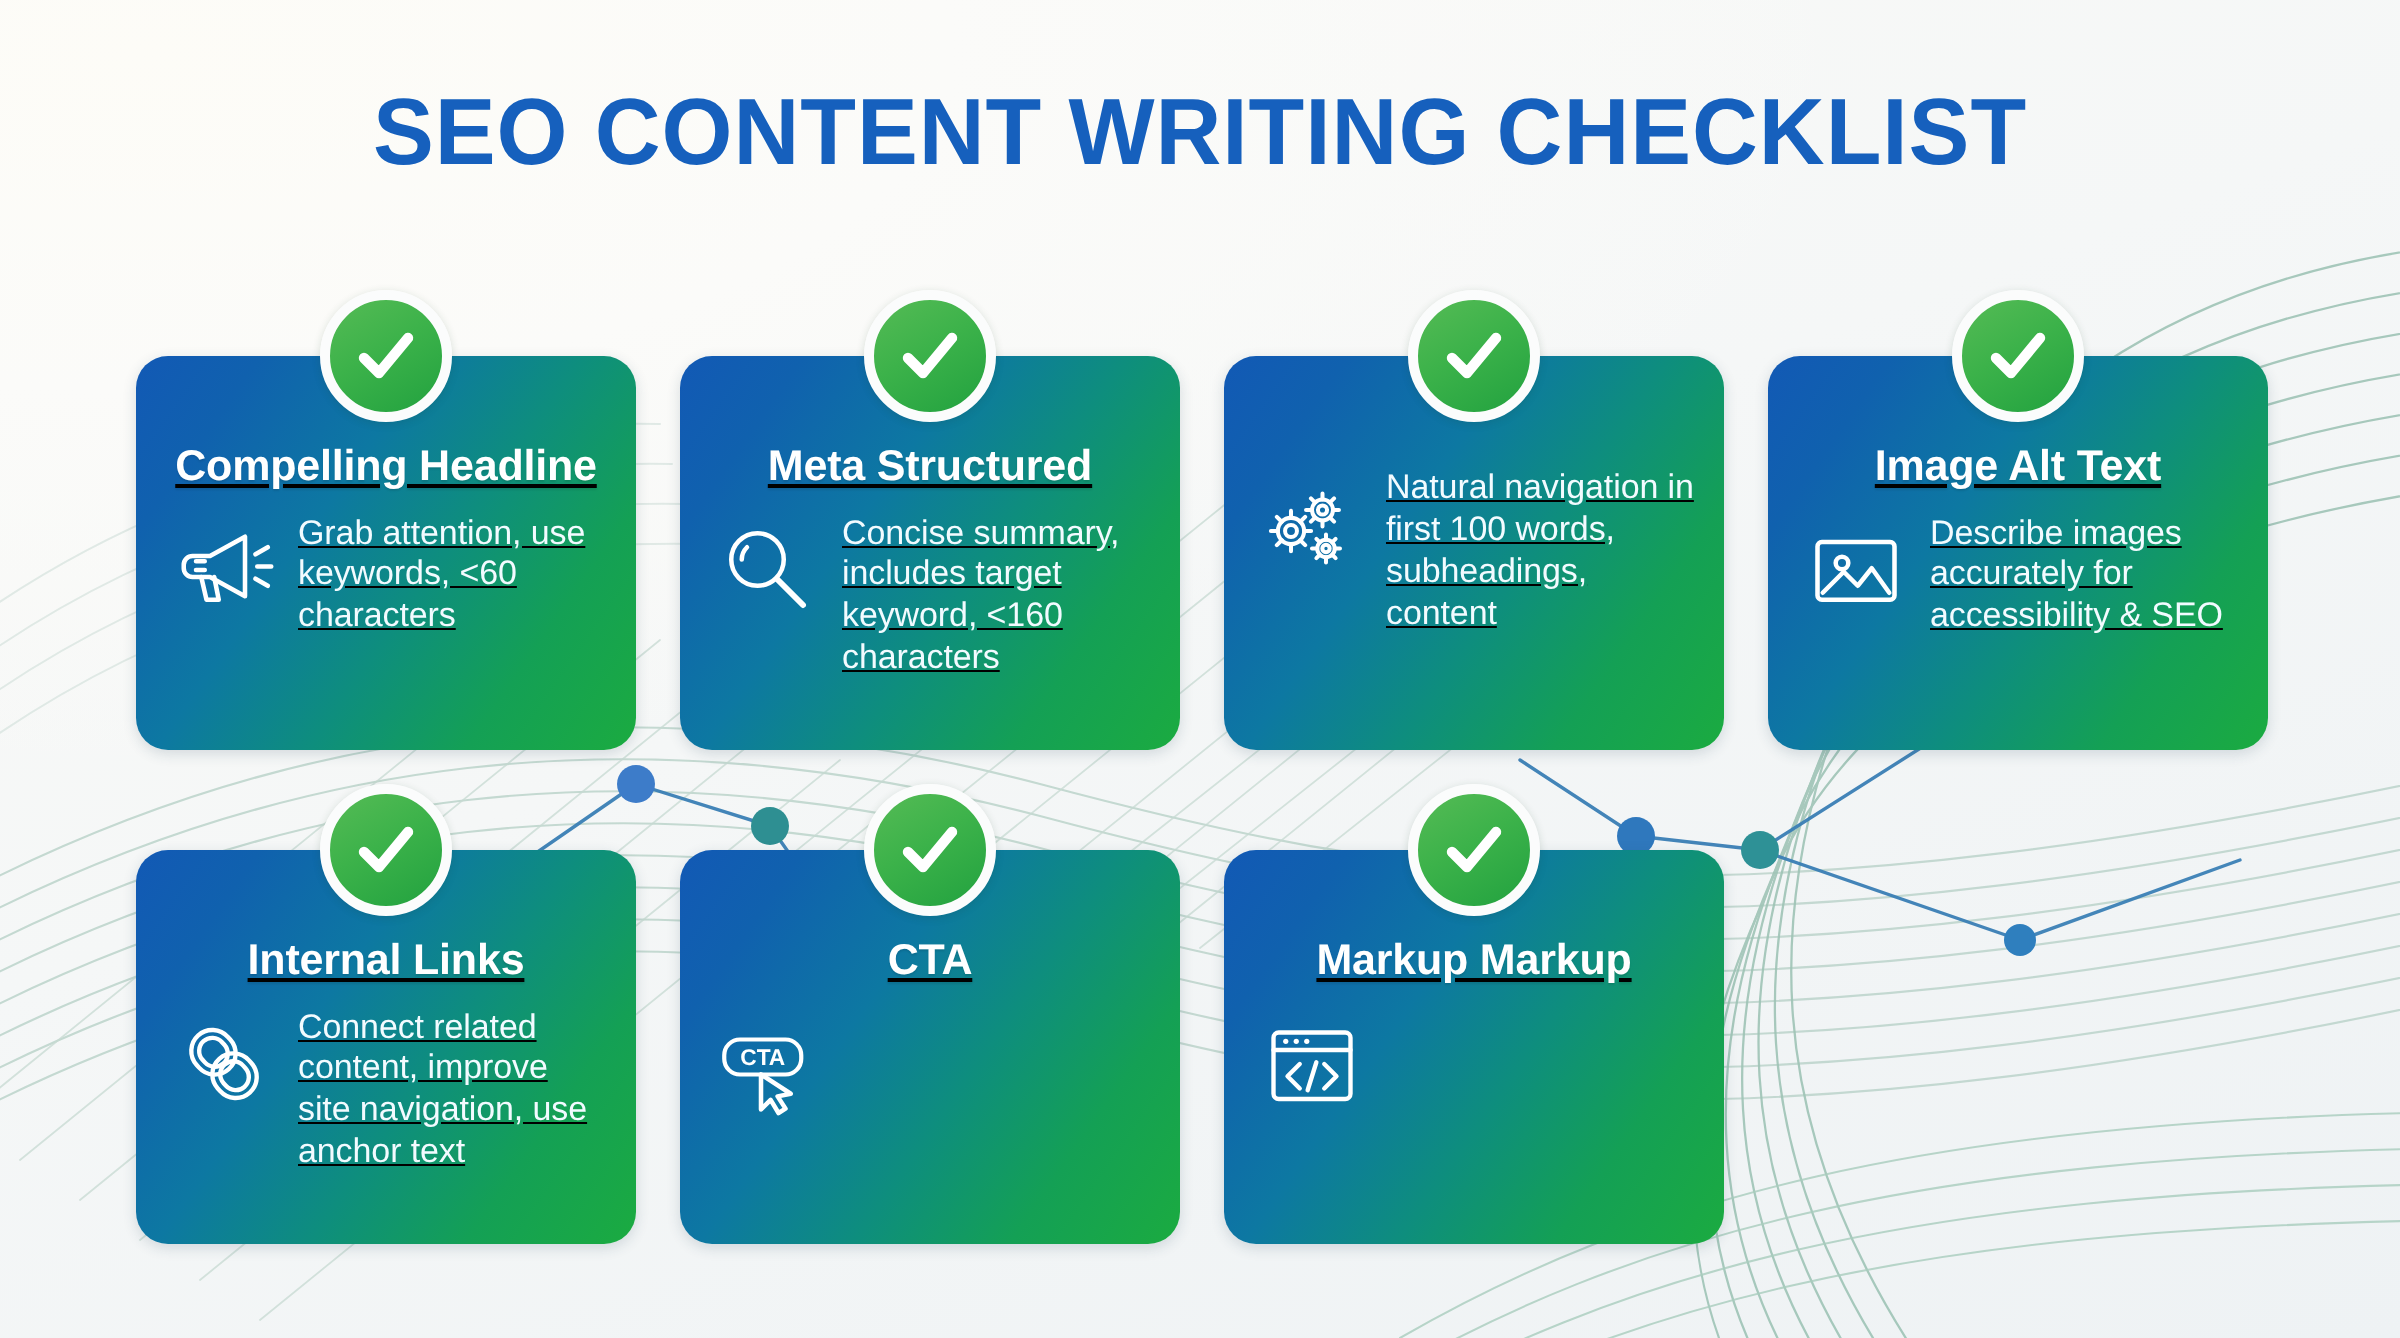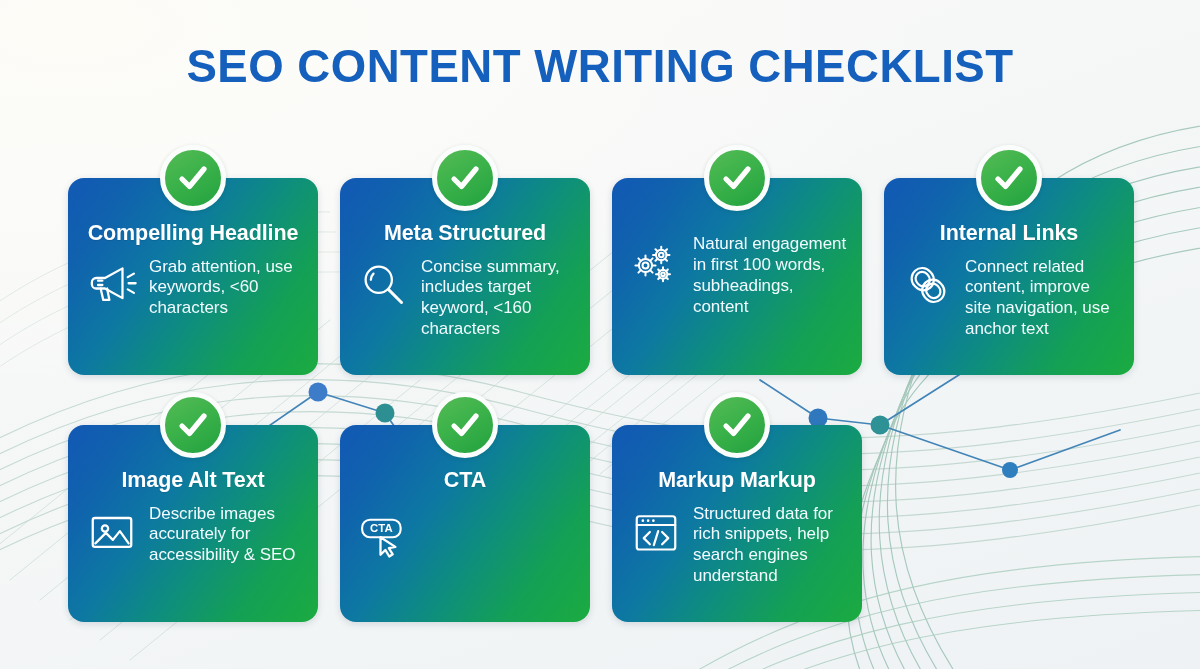--- a/index.html
+++ b/index.html
@@ -66,20 +66,21 @@
     inset: 0;
     border-radius: 16px;
     background: linear-gradient(125deg,
                  #1259b5 0%, #1061ae 16%, #0d78a2 38%,
                  #0e8e7d 58%, #14a055 78%, #1bab40 100%);
     box-shadow: 0 2px 7px rgba(30,60,90,0.16);
     overflow: hidden;
     padding: 44px 14px 2px 14px;
     display: flex;
     flex-direction: column;
+    text-decoration: underline;
   }
 
   .card-title {
     text-align: center;
     color: #ffffff;
     font-weight: bold;
     font-size: 21.5px;
     line-height: 1.05;
     letter-spacing: -0.1px;
     white-space: nowrap;
@@ -289,21 +290,42 @@
             </g>
             <g transform="translate(40,46)">
               <circle r="5"></circle>
               <circle r="2.1"></circle>
               <path d="M0,-5 v-3 M0,5 v3 M-5,0 h-3 M5,0 h3
                        M-3.5,-3.5 l-2,-2 M3.5,-3.5 l2,-2
                        M-3.5,3.5 l-2,2 M3.5,3.5 l2,2"></path>
             </g>
           </svg>
         </span>
-        <span class="card-desc">Natural engagement in first 100 words, subheadings, content</span>
+        <span class="card-desc">Natural navigation in first 100 words, subheadings, content</span>
+      </div>
+    </div>
+    <div class="badge">
+      <svg viewBox="0 0 40 40" fill="none" stroke="#ffffff" stroke-width="5.2" stroke-linecap="round" stroke-linejoin="round">
+        <path d="M9 21 L16.5 28.5 L31 11"></path>
+      </svg>
+    </div>
+  </div>
+
+  <div class="card-slot">
+    <div class="card">
+      <div class="card-title">Image Alt Text</div>
+      <div class="card-body">
+        <span class="card-icon">
+          <svg viewBox="0 0 64 64" fill="none" stroke="currentColor" stroke-width="2.6" stroke-linecap="round" stroke-linejoin="round">
+            <rect x="10" y="16" width="44" height="33" rx="2.5"></rect>
+            <circle cx="24" cy="28" r="3.6"></circle>
+            <path d="M13 45 L25 33 L33 41 L41 31 L51 45"></path>
+          </svg>
+        </span>
+        <span class="card-desc">Describe images accurately for accessibility &amp; SEO</span>
       </div>
     </div>
     <div class="badge">
       <svg viewBox="0 0 40 40" fill="none" stroke="#ffffff" stroke-width="5.2" stroke-linecap="round" stroke-linejoin="round">
         <path d="M9 21 L16.5 28.5 L31 11"></path>
       </svg>
     </div>
   </div>
 
   <div class="card-slot">
@@ -314,41 +336,20 @@
           <svg viewBox="0 0 64 64" fill="none" stroke="currentColor" stroke-width="2.5" stroke-linecap="round" stroke-linejoin="round">
             <g transform="rotate(-42 32 32)">
               <rect x="20" y="10" width="24" height="26" rx="12"></rect>
               <rect x="24.5" y="14.5" width="15" height="17" rx="7.5"></rect>
               <rect x="20" y="28" width="24" height="26" rx="12"></rect>
               <rect x="24.5" y="32.5" width="15" height="17" rx="7.5"></rect>
             </g>
           </svg>
         </span>
         <span class="card-desc">Connect related content, improve site navigation, use anchor text</span>
-      </div>
-    </div>
-    <div class="badge">
-      <svg viewBox="0 0 40 40" fill="none" stroke="#ffffff" stroke-width="5.2" stroke-linecap="round" stroke-linejoin="round">
-        <path d="M9 21 L16.5 28.5 L31 11"></path>
-      </svg>
-    </div>
-  </div>
-
-  <div class="card-slot">
-    <div class="card">
-      <div class="card-title">Image Alt Text</div>
-      <div class="card-body">
-        <span class="card-icon">
-          <svg viewBox="0 0 64 64" fill="none" stroke="currentColor" stroke-width="2.6" stroke-linecap="round" stroke-linejoin="round">
-            <rect x="10" y="16" width="44" height="33" rx="2.5"></rect>
-            <circle cx="24" cy="28" r="3.6"></circle>
-            <path d="M13 45 L25 33 L33 41 L41 31 L51 45"></path>
-          </svg>
-        </span>
-        <span class="card-desc">Describe images accurately for accessibility &amp; SEO</span>
       </div>
     </div>
     <div class="badge">
       <svg viewBox="0 0 40 40" fill="none" stroke="#ffffff" stroke-width="5.2" stroke-linecap="round" stroke-linejoin="round">
         <path d="M9 21 L16.5 28.5 L31 11"></path>
       </svg>
     </div>
   </div>
 
 
@@ -381,21 +382,20 @@
             <rect x="10" y="14" width="44" height="38" rx="3"></rect>
             <path d="M10 24 H54"></path>
             <circle cx="17" cy="19" r="1.5" fill="currentColor" stroke="none"></circle>
             <circle cx="23" cy="19" r="1.5" fill="currentColor" stroke="none"></circle>
             <circle cx="29" cy="19" r="1.5" fill="currentColor" stroke="none"></circle>
             <path d="M25 32 L18 39 L25 46"></path>
             <path d="M39 32 L46 39 L39 46"></path>
             <path d="M34.5 31 L29.5 47"></path>
           </svg>
         </span>
-        <span class="card-desc">Structured data for rich snippets, help search engines understand</span>
       </div>
     </div>
     <div class="badge">
       <svg viewBox="0 0 40 40" fill="none" stroke="#ffffff" stroke-width="5.2" stroke-linecap="round" stroke-linejoin="round">
         <path d="M9 21 L16.5 28.5 L31 11"></path>
       </svg>
     </div>
   </div>
 
 </div>

